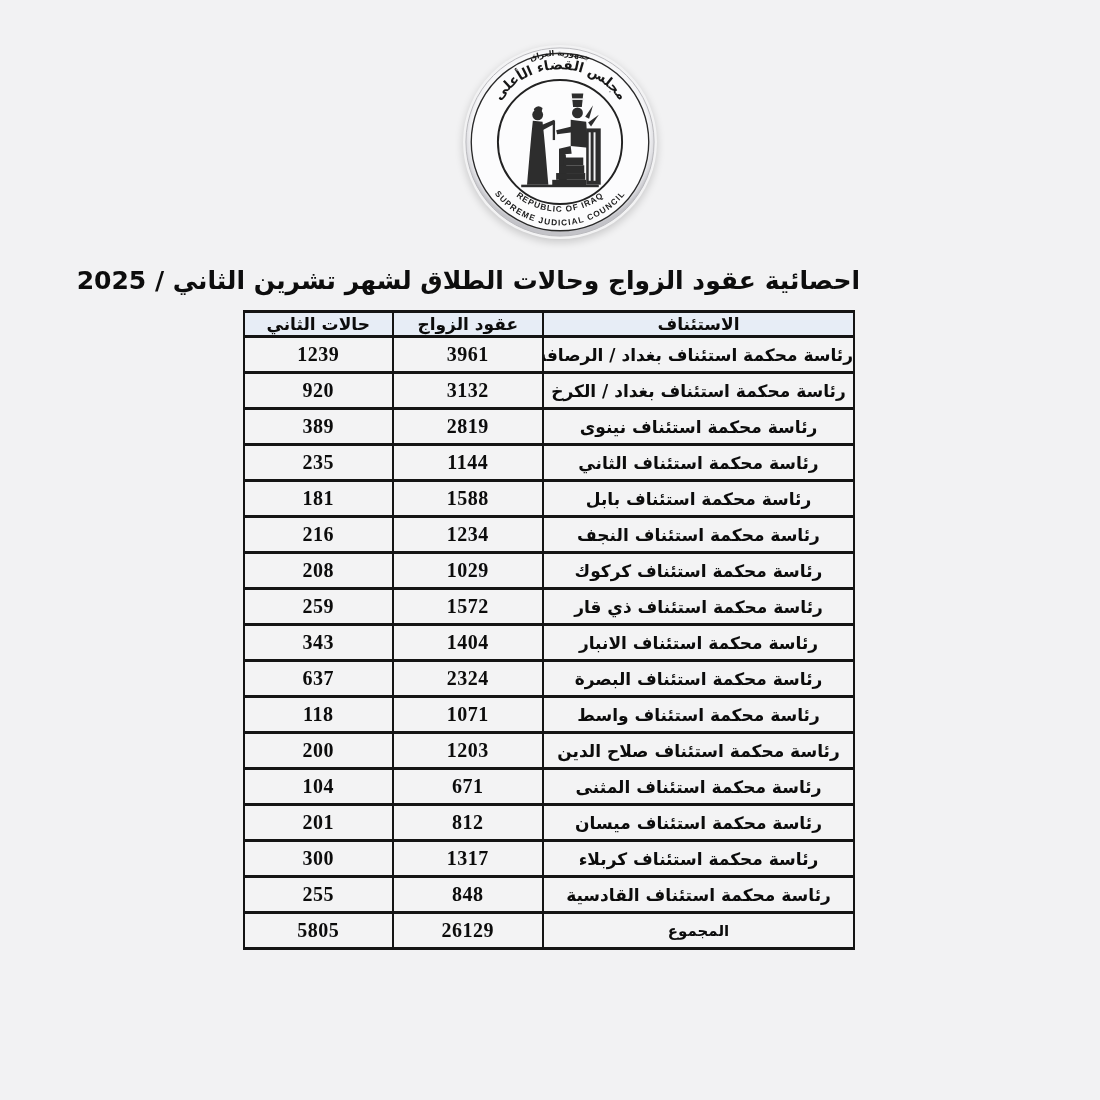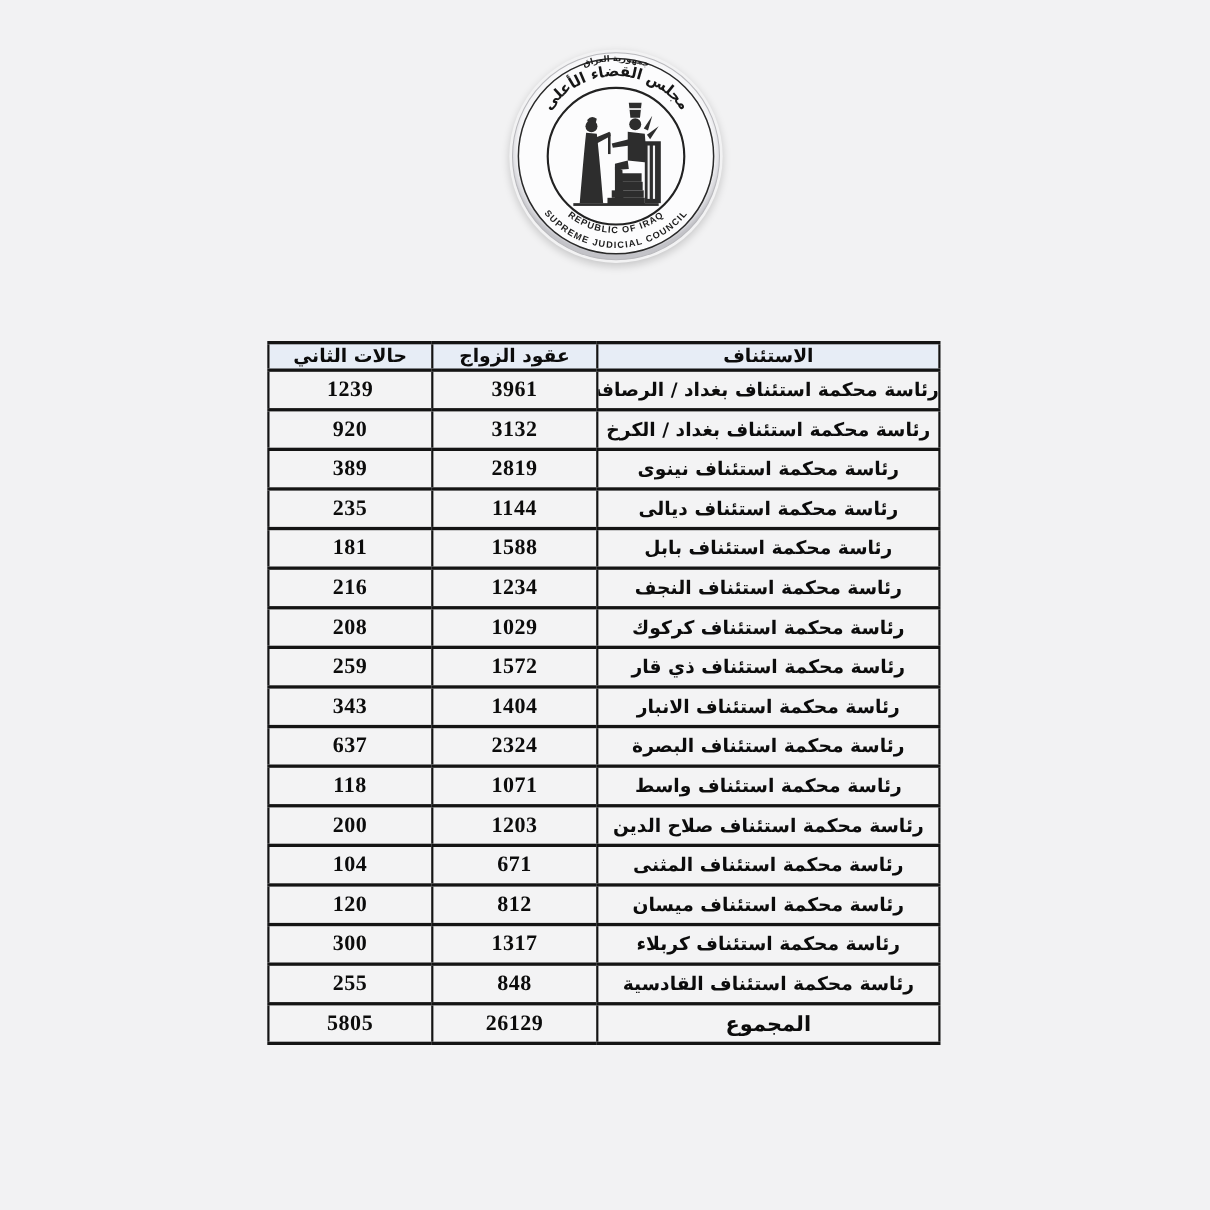--- a/index.html
+++ b/index.html
@@ -52,21 +52,21 @@
   table.stats tbody td, table.stats tfoot td{height:33px;}
   td.court{
     font-size:17px;font-weight:bold;
     font-family:"DejaVu Sans", sans-serif;
   }
   td.num{
     font-family:"Liberation Serif","DejaVu Serif",serif;
     font-weight:bold;font-size:20px;
     letter-spacing:.5px;
   }
-  tfoot td.court{font-size:19px;}
+  tfoot td.court{font-size:15px;}
 </style>
 </head>
 <body>
 
 <div class="page">
 
   <div class="logo">
     <svg viewBox="0 0 200 200">
       <defs>
         <radialGradient id="rim" cx="50%" cy="46%" r="52%">
@@ -127,20 +127,21 @@
 
       <text font-size="8.6" font-weight="bold" fill="#1c1c1c" letter-spacing="1" font-family="Liberation Sans, DejaVu Sans, sans-serif">
         <textPath href="#arcBotInner" startOffset="50%" text-anchor="middle">REPUBLIC OF IRAQ</textPath>
       </text>
       <text font-size="8.6" font-weight="bold" fill="#1c1c1c" letter-spacing="1.2" font-family="Liberation Sans, DejaVu Sans, sans-serif">
         <textPath href="#arcBotOuter" startOffset="50%" text-anchor="middle">SUPREME JUDICIAL COUNCIL</textPath>
       </text>
     </svg>
   </div>
 
+  <h1 class="title" dir="rtl">احصائية عقود الزواج وحالات الطلاق لشهر تشرين الثاني / 2025</h1>
 
   <table class="stats" dir="rtl">
     <colgroup>
       <col style="width:310px">
       <col style="width:150px">
       <col style="width:148px">
     </colgroup>
     <thead>
       <tr>
         <th style="background: rgb(231, 237, 246); margin-top: 34px;">الاستئناف</th>
@@ -158,21 +159,21 @@
           <td class="court">رئاسة محكمة استئناف بغداد / الكرخ</td>
           <td class="num">3132</td>
           <td class="num">920</td>
         </tr>
         <tr>
           <td class="court">رئاسة محكمة استئناف نينوى</td>
           <td class="num">2819</td>
           <td class="num">389</td>
         </tr>
         <tr>
-          <td class="court">رئاسة محكمة استئناف ديالى</td>
+          <td class="court">رئاسة محكمة استئناف الثاني</td>
           <td class="num">1144</td>
           <td class="num">235</td>
         </tr>
         <tr>
           <td class="court">رئاسة محكمة استئناف بابل</td>
           <td class="num">1588</td>
           <td class="num">181</td>
         </tr>
         <tr>
           <td class="court">رئاسة محكمة استئناف النجف</td>
@@ -210,21 +211,21 @@
           <td class="num">200</td>
         </tr>
         <tr>
           <td class="court">رئاسة محكمة استئناف المثنى</td>
           <td class="num">671</td>
           <td class="num">104</td>
         </tr>
         <tr>
           <td class="court">رئاسة محكمة استئناف ميسان</td>
           <td class="num">812</td>
-          <td class="num">120</td>
+          <td class="num">201</td>
         </tr>
         <tr>
           <td class="court">رئاسة محكمة استئناف كربلاء</td>
           <td class="num">1317</td>
           <td class="num">300</td>
         </tr>
         <tr>
           <td class="court">رئاسة محكمة استئناف القادسية</td>
           <td class="num">848</td>
           <td class="num">255</td>

